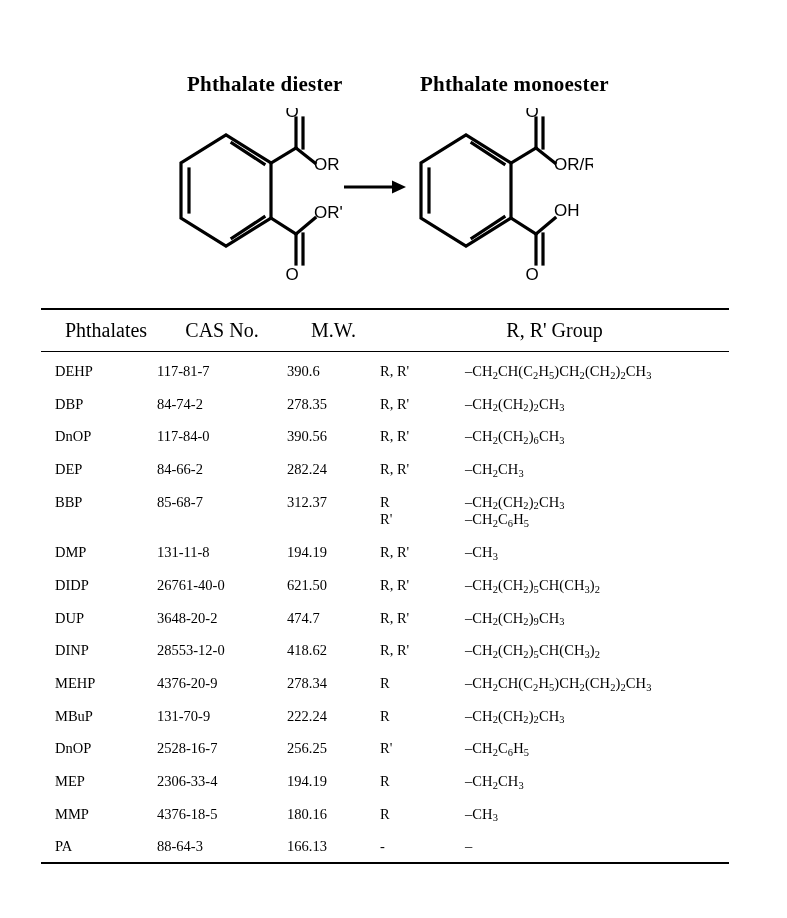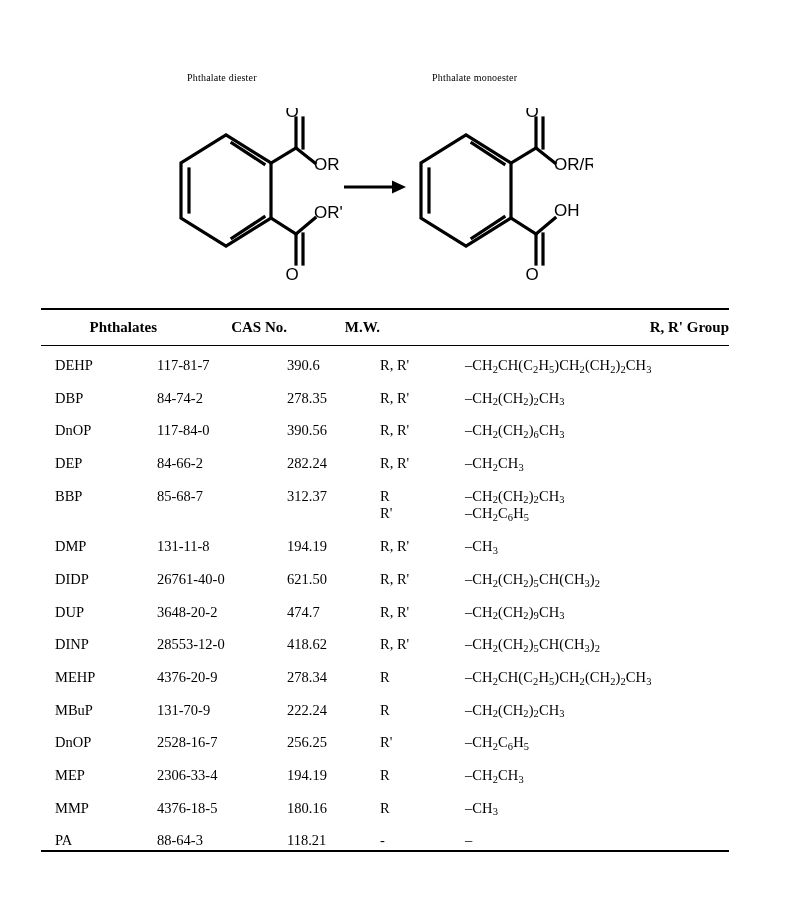--- a/index.html
+++ b/index.html
@@ -17,27 +17,27 @@
   }
 
   
   #scheme {
     position: relative;
     width: 787px;
     height: 300px;
   }
   .scheme-title {
     position: absolute;
-    font-weight: normal;
-    font-size: 10px;
+    font-weight: bold;
+    font-size: 21px;
     white-space: nowrap;
     letter-spacing: 0.2px;
   }
   #title-diester { left: 187px; top: 72px; }
-  #title-monoester { left: 432px; top: 72px; }
+  #title-monoester { left: 420px; top: 72px; }
 
   .struct { position: absolute; }
   #struct-diester { left: 168px; top: 108px; }
   #struct-monoester { left: 408px; top: 108px; }
 
   .arrow-wrap {
     position: absolute;
     left: 344px;
     top: 178px;
   }
@@ -55,41 +55,41 @@
     font-size: 14.5px;
     table-layout: fixed;
   }
   table.phthalate-table col.c-name  { width: 116px; }
   table.phthalate-table col.c-cas   { width: 130px; }
   table.phthalate-table col.c-mw    { width: 93px; }
   table.phthalate-table col.c-rr    { width: 85px; }
   table.phthalate-table col.c-group { width: 264px; }
 
   table.phthalate-table thead th {
-    font-weight: bold;
-    text-align: right;
+    font-weight: normal;
+    text-align: center;
     padding: 9px 0 9px 0;
-    font-size: 15px;
+    font-size: 20px;
     vertical-align: bottom;
     white-space: nowrap;
   }
   table.phthalate-table thead tr {
     border-top: 2.6px solid #000;
     border-bottom: 1.3px solid #000;
   }
   table.phthalate-table tbody tr.data-row td {
     padding: 7.5px 0 7.5px 0;
     vertical-align: top;
     white-space: nowrap;
   }
   table.phthalate-table tbody tr.first-row td {
     padding-top: 11px;
   }
   table.phthalate-table tbody tr.last-row td {
-    padding-bottom: 0;
+    padding-bottom: 6px;
   }
   table.phthalate-table tbody {
     border-bottom: 2.6px solid #000;
   }
   .cell-name  { padding-left: 14px !important; }
   .cell-cas   { padding-left: 0; }
   .cell-mw    { padding-left: 0; }
   .cell-rr    { padding-left: 0; }
   .cell-group { padding-left: 0; }
 
@@ -352,21 +352,21 @@
           <td class="cell-rr">
             <span class="subline">R</span>
           </td>
           <td class="cell-group">
             <span class="subline formula">–CH<sub>3</sub></span>
           </td>
         </tr>
         <tr class="data-row last-row">
           <td class="cell-name">PA</td>
           <td class="cell-cas">88-64-3</td>
-          <td class="cell-mw">118.21</td>
+          <td class="cell-mw">166.13</td>
           <td class="cell-rr">
             <span class="subline">-</span>
           </td>
           <td class="cell-group">
             <span class="subline formula">–</span>
           </td>
         </tr>
       </tbody>
   </table>
 </div>

